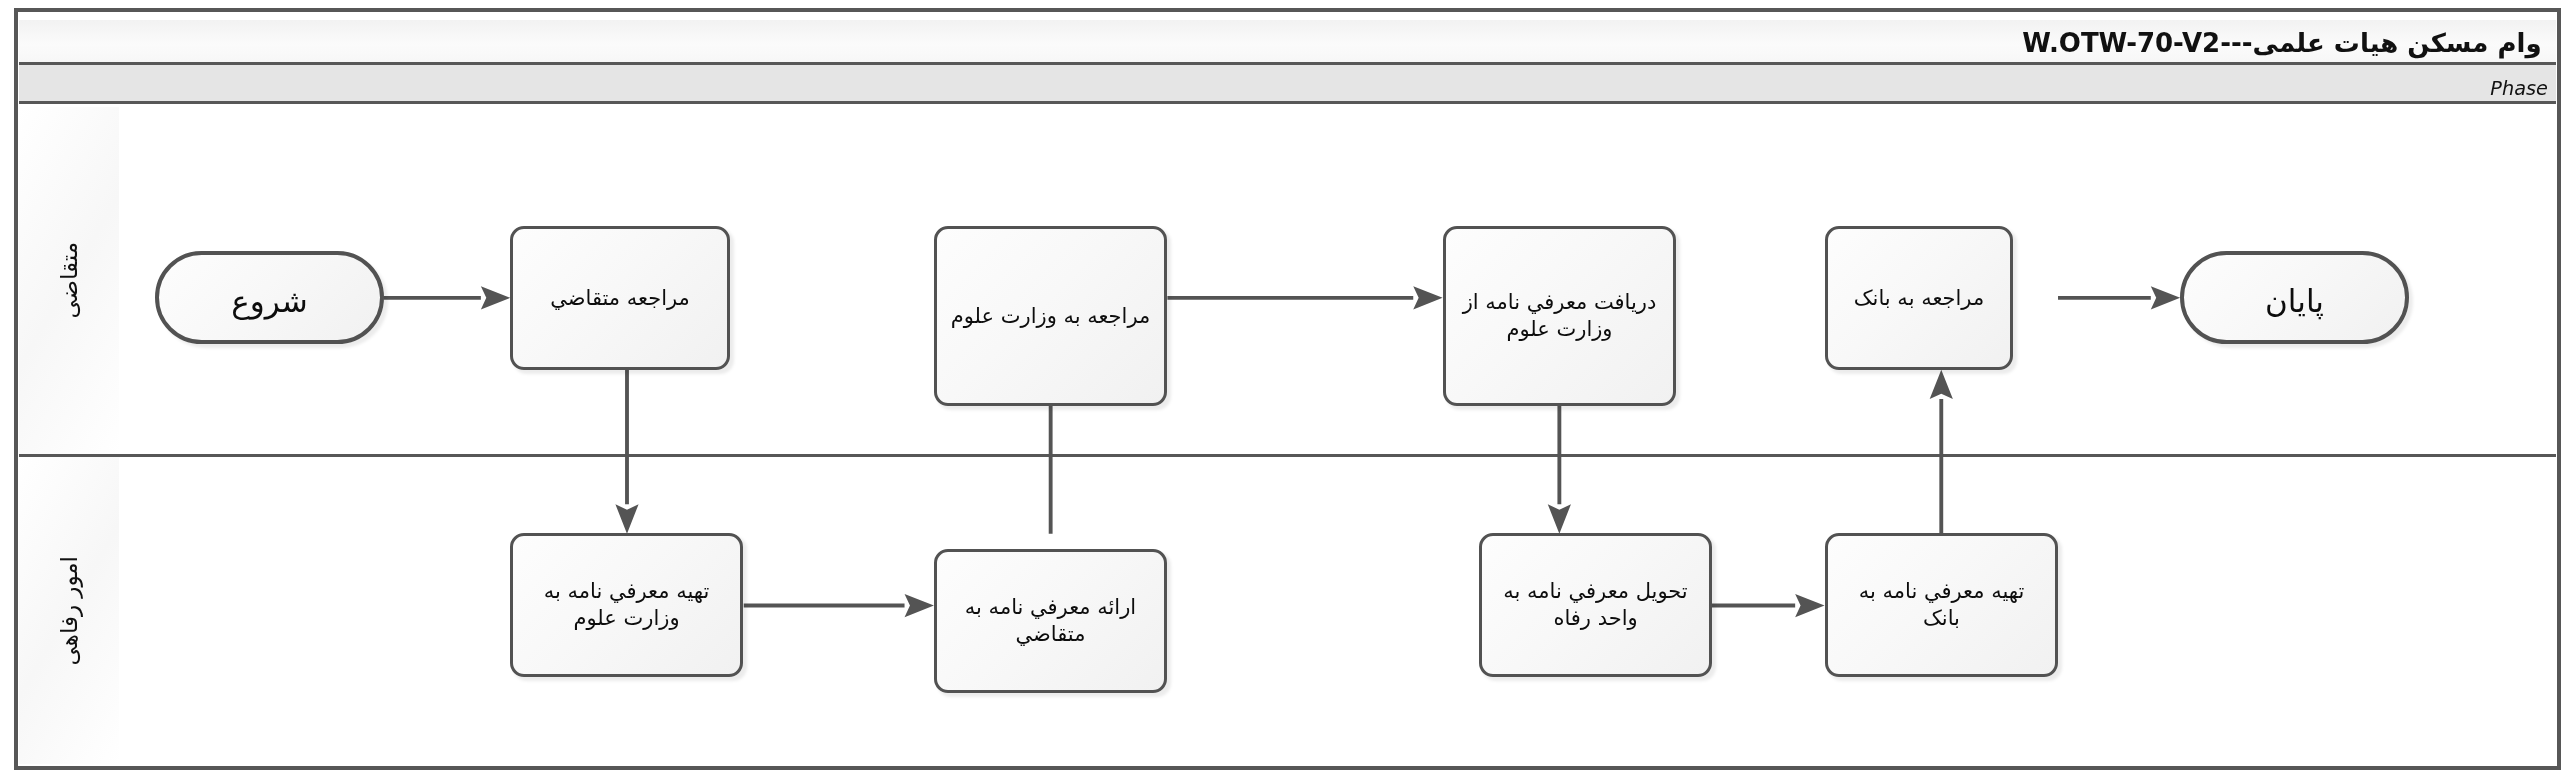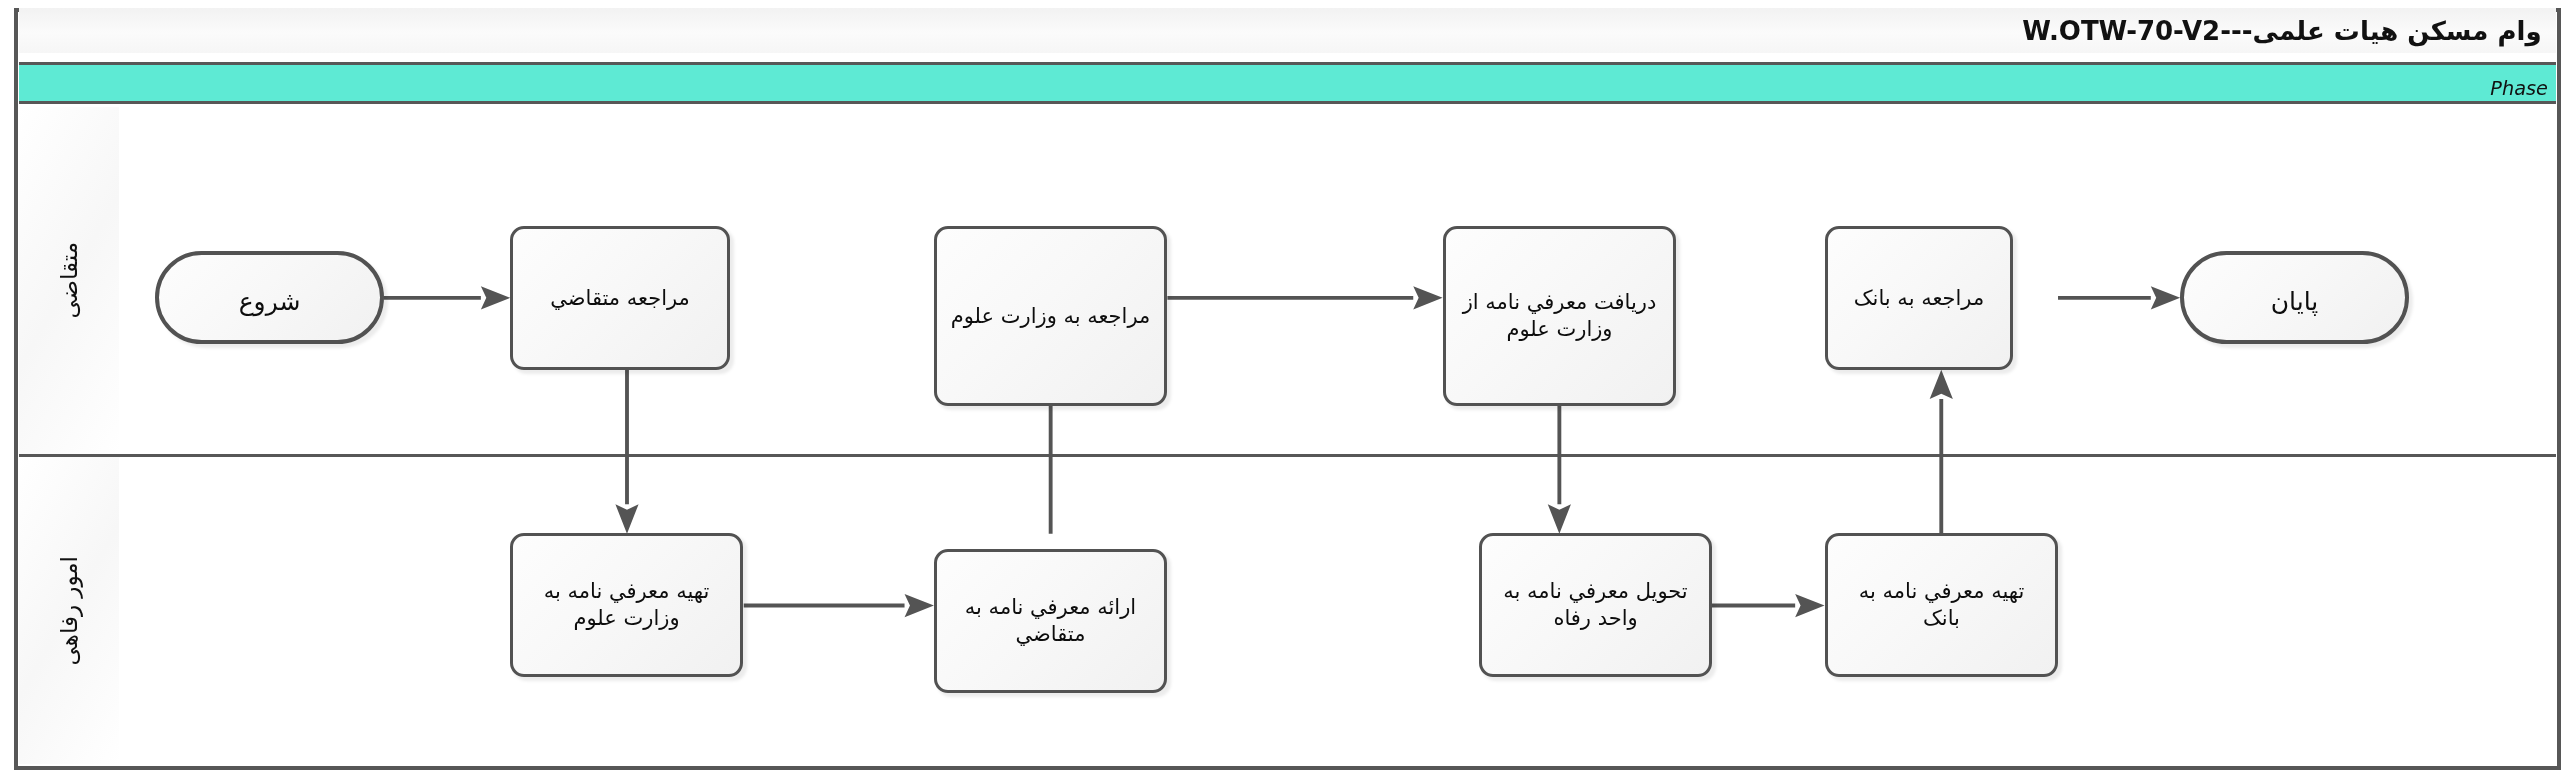--- a/index.html
+++ b/index.html
@@ -27,21 +27,21 @@
     height: 762px;
     border: 4.6px solid #575757;
     box-sizing: border-box;
     background: #ffffff;
   }
 
   
   .title-band {
     position: absolute;
     left: 18.6px;
-    top: 8px;
+    top: 20px;
     width: 2537px;
     height: 45px;
     box-sizing: border-box;
     background: linear-gradient(180deg, #f2f2f2 0%, #fbfbfb 55%, #f6f6f6 100%);
     display: flex;
     align-items: center;
     direction: rtl;
   }
   .title-text {
     font-size: 26px;
@@ -57,21 +57,21 @@
   
   .phase-band {
     position: absolute;
     left: 18.6px;
     top: 62px;
     width: 2537px;
     height: 42px;
     box-sizing: border-box;
     border-top: 3.9px solid #575757;
     border-bottom: 3.9px solid #575757;
-    background: #5eead4;
+    background: #e5e5e5;
     display: flex;
     align-items: flex-end;
     justify-content: flex-end;
   }
   .phase-text {
     font-style: italic;
     font-size: 19.3px;
     color: #111111;
     padding-right: 7.7px;
     padding-bottom: 1.5px;
@@ -152,21 +152,21 @@
     padding: 0 7.7px;
     direction: rtl;
     unicode-bidi: plaintext;
     white-space: pre-line;
   }
   .node.task { border-radius: 14px; }
   .node.event {
     border-radius: 54px;
     border-width: 4.6px;
   }
-  .node.event .node-label { font-size: 25px; margin-top: 8px; }
+  .node.event .node-label { font-size: 31px; margin-top: 8px; }
 </style>
 </head>
 <body>
 
 <div id="canvas">
 
   <div class="pool"></div>
 
   <div class="title-band">
     <div class="title-text">وام مسکن هیات علمی---W.OTW-70-V2</div>

